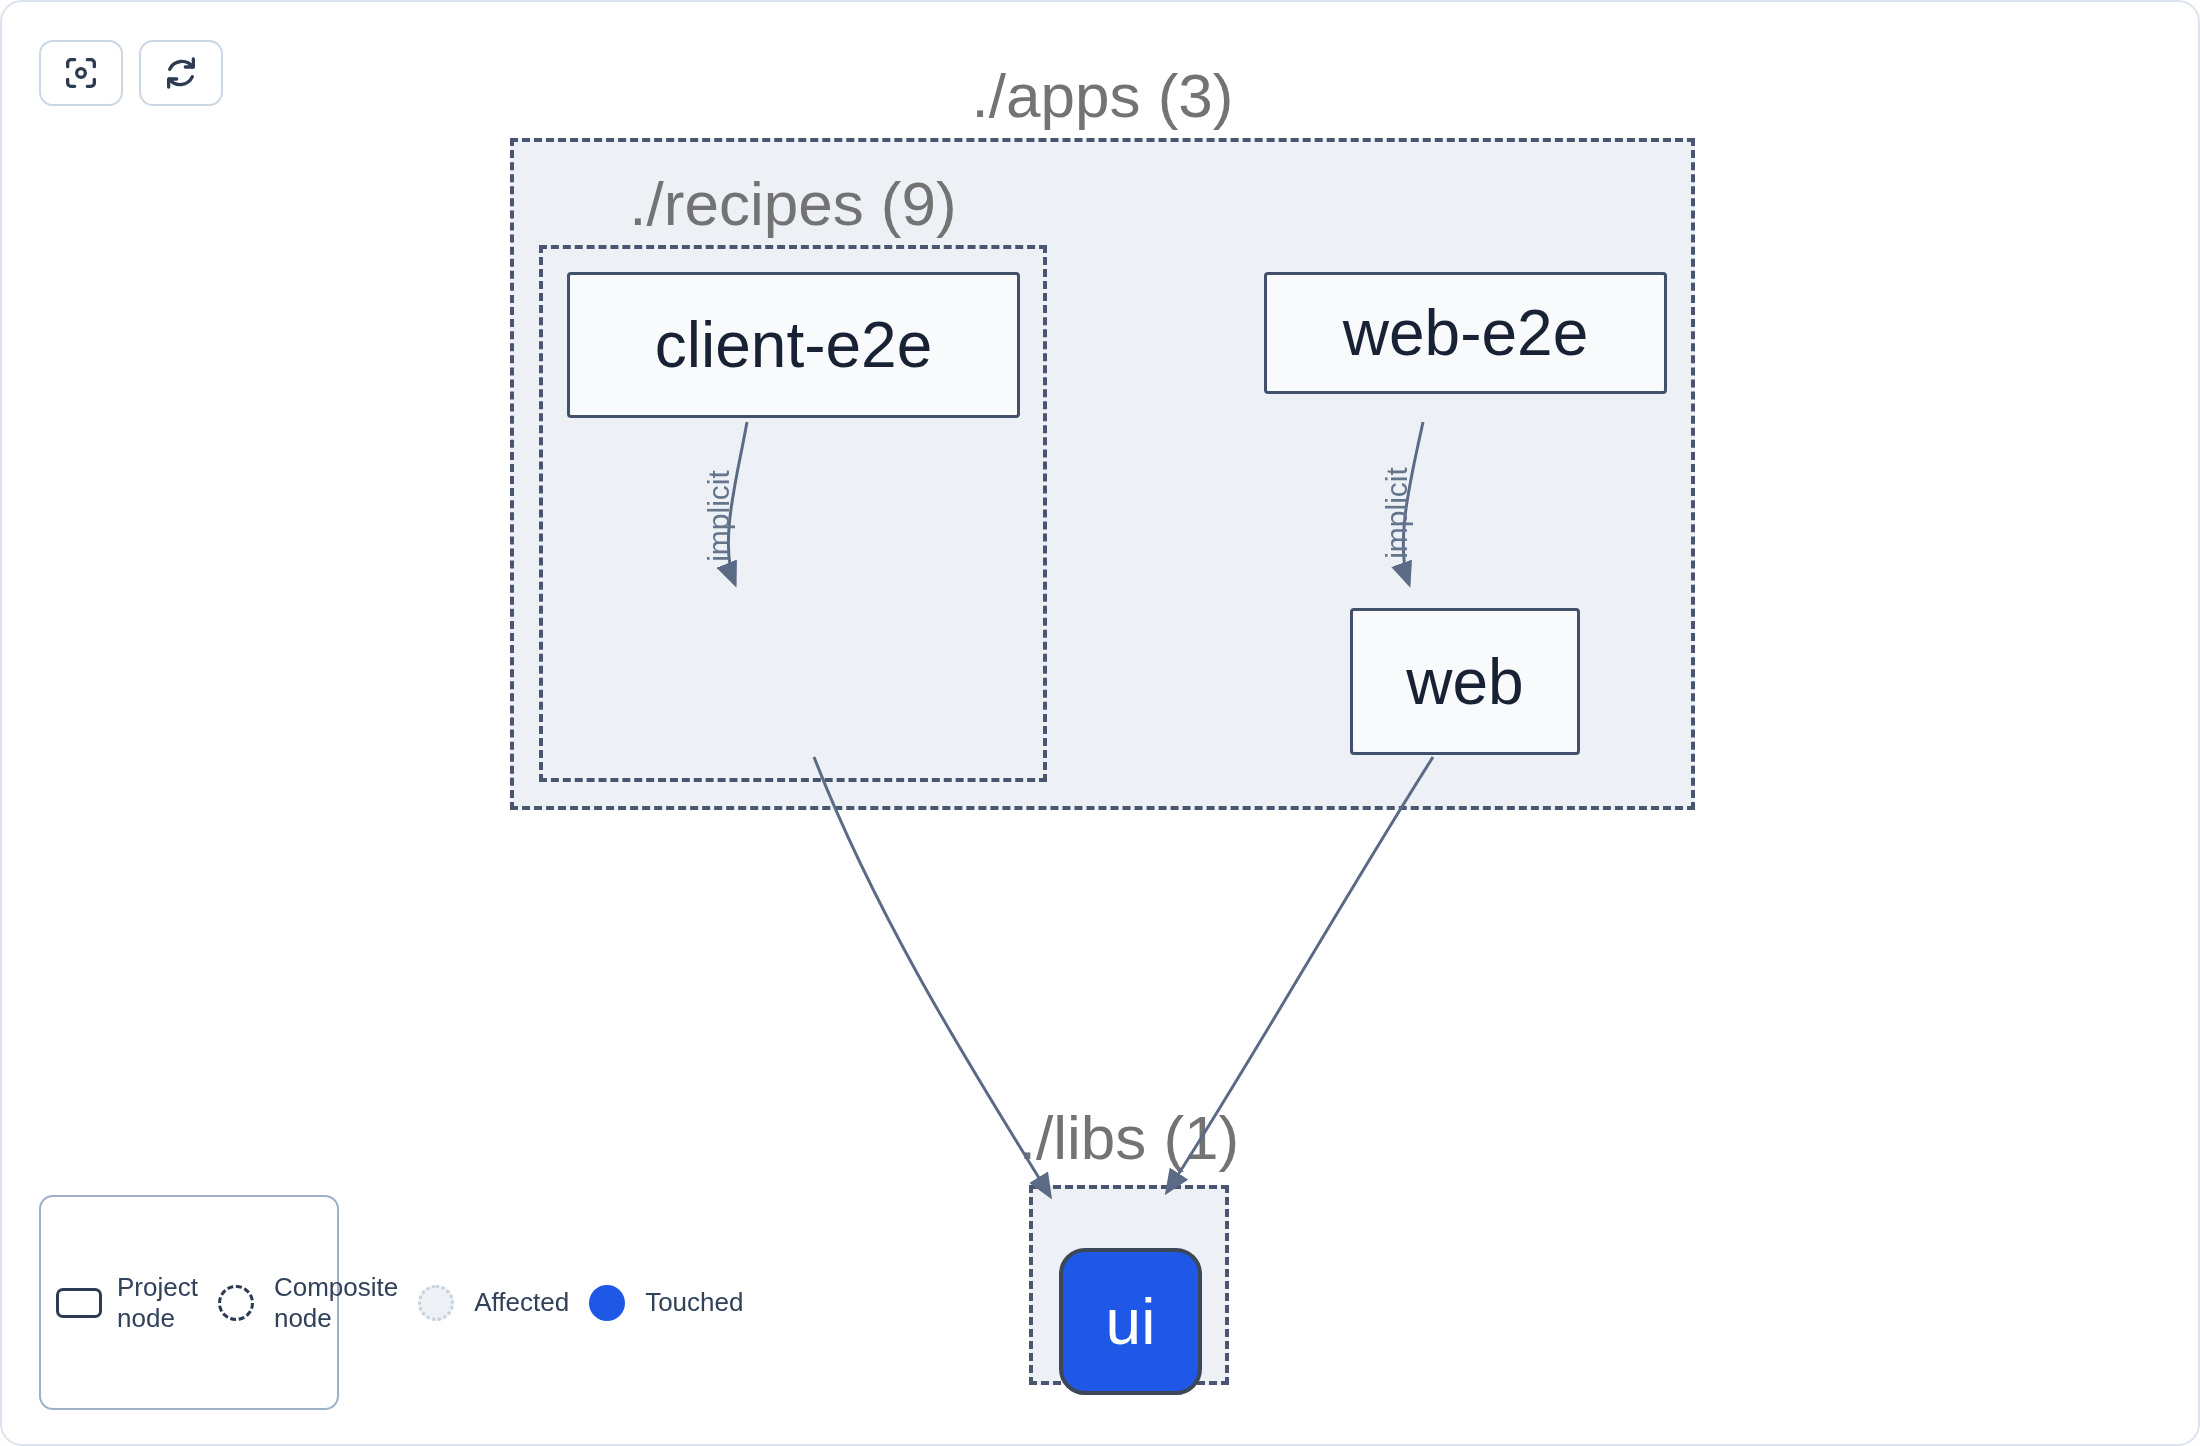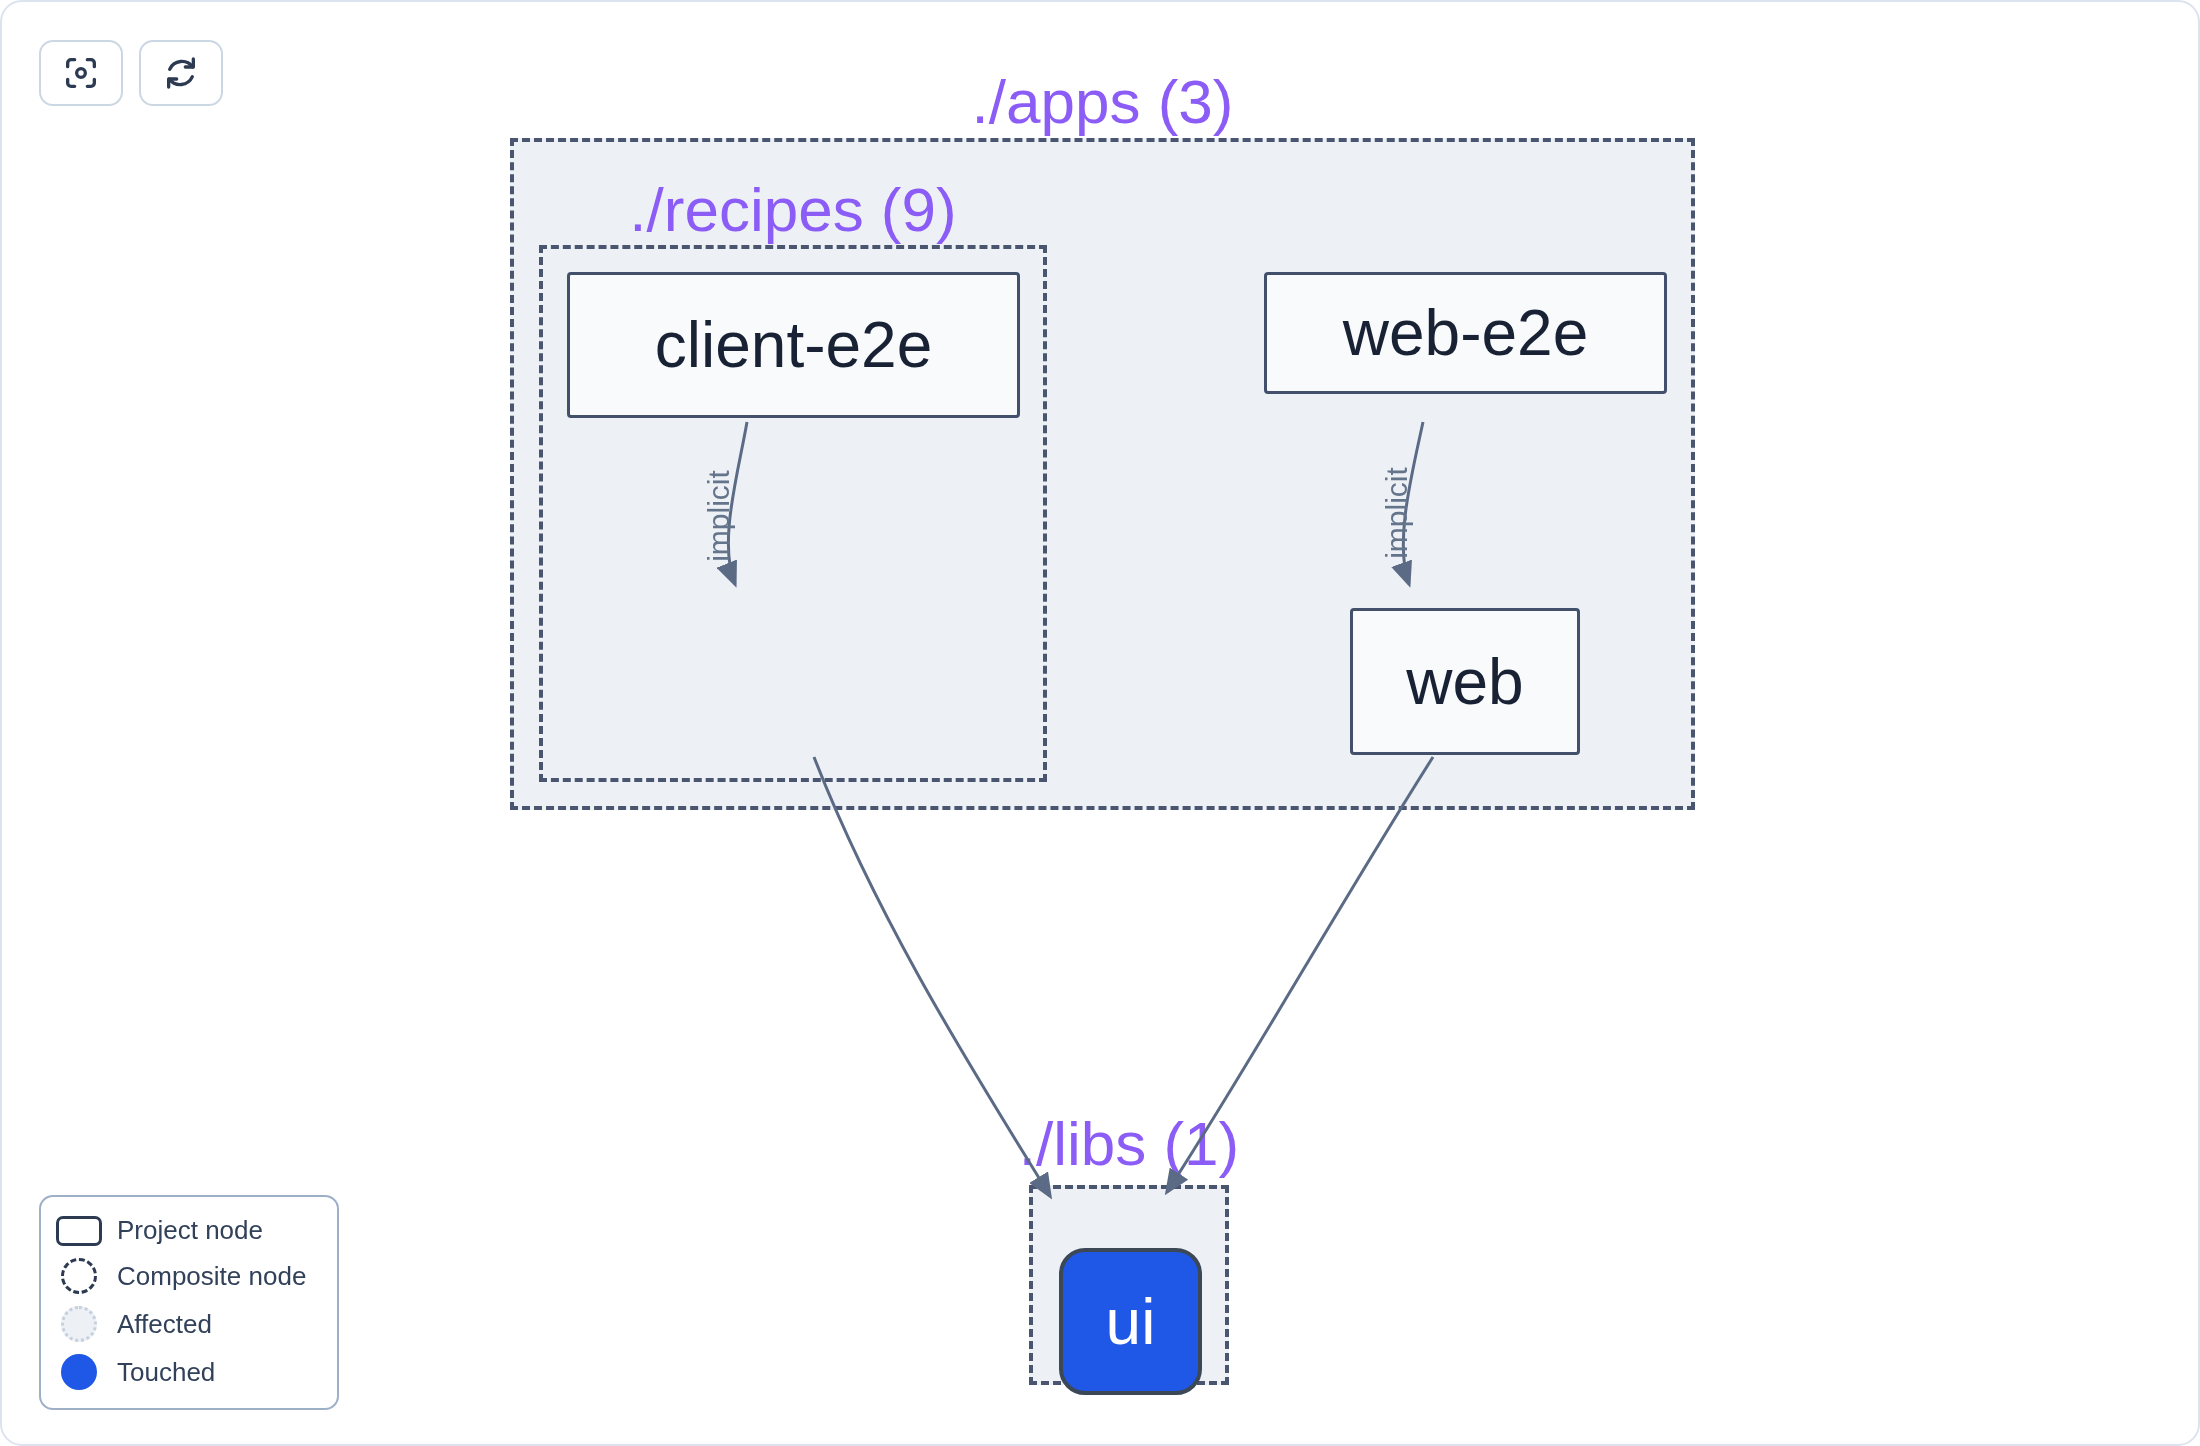--- a/index.html
+++ b/index.html
@@ -13,41 +13,41 @@
     position:absolute;top:38px;width:84px;height:66px;background:#ffffff;
     border:2px solid #ccd7e4;border-radius:14px;display:flex;align-items:center;justify-content:center;
     box-sizing:border-box;cursor:pointer;
   }
   .tool-btn svg{width:40px;height:40px;stroke:#2c3a52;fill:none;stroke-width:2;stroke-linecap:round;stroke-linejoin:round;}
   
   .composite{
     position:absolute;background:#edf1f6;border:4px dashed #4a5670;box-sizing:border-box;
   }
   .composite-title{
-    position:absolute;color:#8b5cf6;font-size:62px;text-align:center;white-space:nowrap;line-height:76px;margin-top:6px;
+    position:absolute;color:#737373;font-size:62px;text-align:center;white-space:nowrap;line-height:76px;
   }
   
   .node{
     position:absolute;background:#f8fafc;border:3px solid #42506b;border-radius:4px;
     display:flex;align-items:center;justify-content:center;box-sizing:border-box;
     font-size:64px;color:#182234;cursor:pointer;
   }
   .node.touched{background:#1f58e6;border:4px solid #3c4856;color:#ffffff;border-radius:26px;}
   
   .edge-label{
     position:absolute;width:140px;height:36px;line-height:36px;text-align:center;
     font-size:30px;color:#64748b;transform:rotate(-90deg);white-space:nowrap;
   }
   
   .edges{position:absolute;left:0;top:0;width:2200px;height:1446px;pointer-events:none;}
   
   .legend{
     position:absolute;left:37px;top:1193px;width:300px;height:215px;background:#ffffff;
     border:2px solid #9db0c7;border-radius:14px;box-sizing:border-box;
-    display:flex;flex-direction:column;justify-content:space-around;padding:12px 0;
+    display:flex;flex-direction:row;justify-content:space-around;padding:12px 0;
   }
   .legend-row{display:flex;align-items:center;}
   .legend-swatch{width:76px;display:flex;align-items:center;justify-content:center;flex:0 0 76px;}
   .legend-label{font-size:26px;color:#32415a;}
   .sw-project{width:46px;height:30px;border:3px solid #2c3a52;border-radius:7px;background:#ffffff;box-sizing:border-box;}
   .sw-composite{width:36px;height:36px;border:3px dashed #2c3a52;border-radius:50%;background:#ffffff;box-sizing:border-box;}
   .sw-affected{width:36px;height:36px;border:3px dotted #c6d0dc;border-radius:50%;background:#edf1f6;box-sizing:border-box;}
   .sw-touched{width:36px;height:36px;border-radius:50%;background:#1f58e6;box-sizing:border-box;}
   .z-edges{z-index:30;}
   .z-nodes{z-index:40;}

